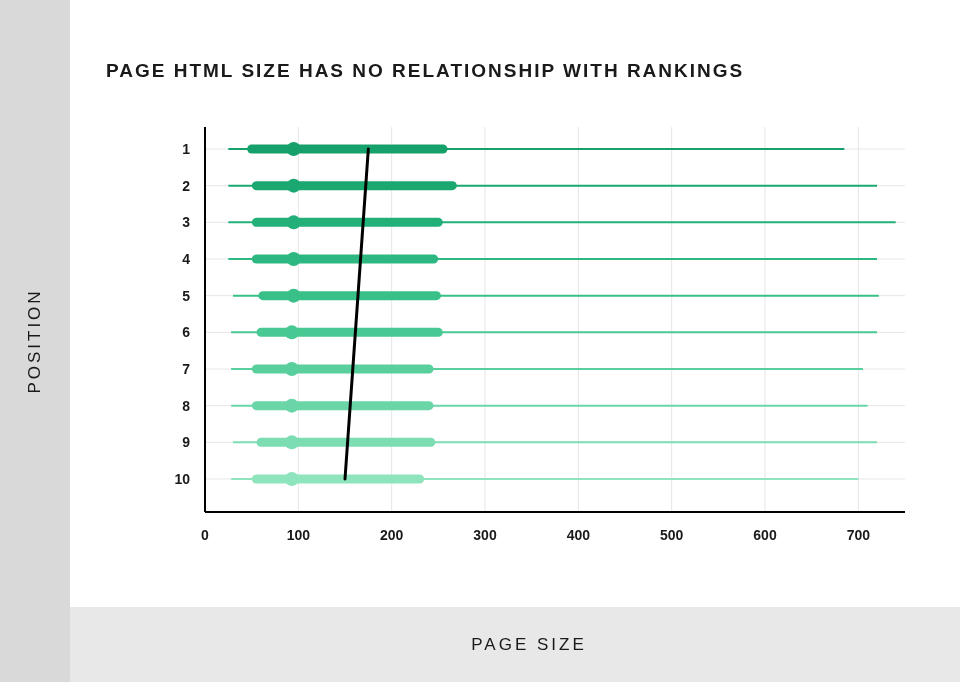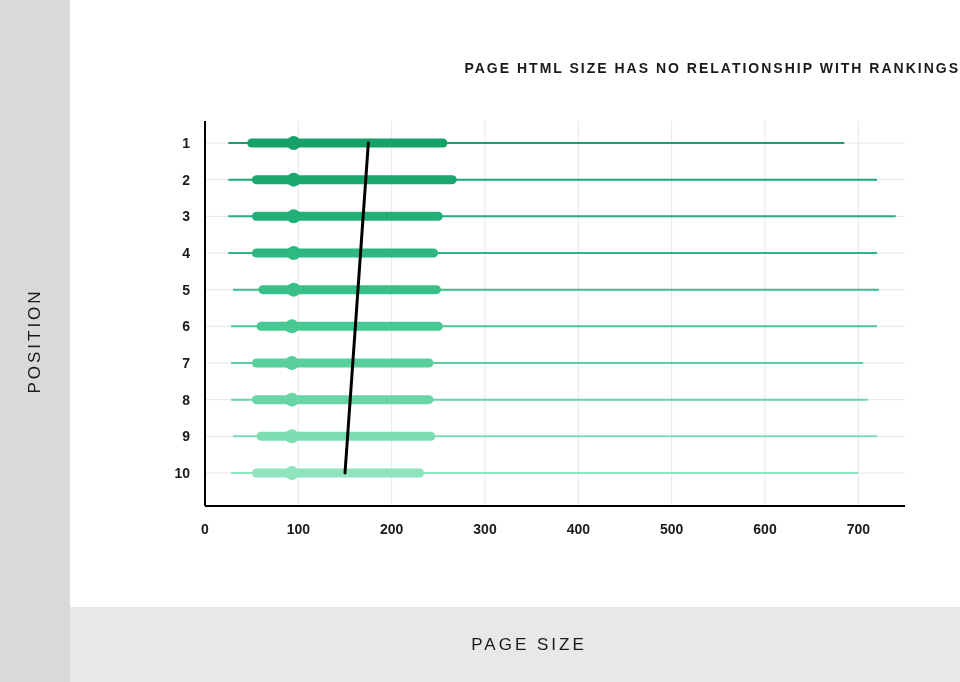--- a/index.html
+++ b/index.html
@@ -29,27 +29,28 @@
       font-weight: 500;
       color: #1a1a1a;
     }
     .main-area {
       flex: 1;
       position: relative;
       display: flex;
       flex-direction: column;
     }
     .chart-title {
-      text-align: right;
-      font-size: 14px;
+      text-align: left;
+      font-size: 19px;
       letter-spacing: 2px;
       font-weight: 600;
       color: #1a1a1a;
       margin-top: 60px;
       margin-bottom: 30px;
+      margin-left: 36px;
     }
     .chart-container {
       flex: 1;
       position: relative;
       padding-left: 70px;
       padding-right: 40px;
     }
     .chart-svg {
       width: 100%;
       height: 450px;

